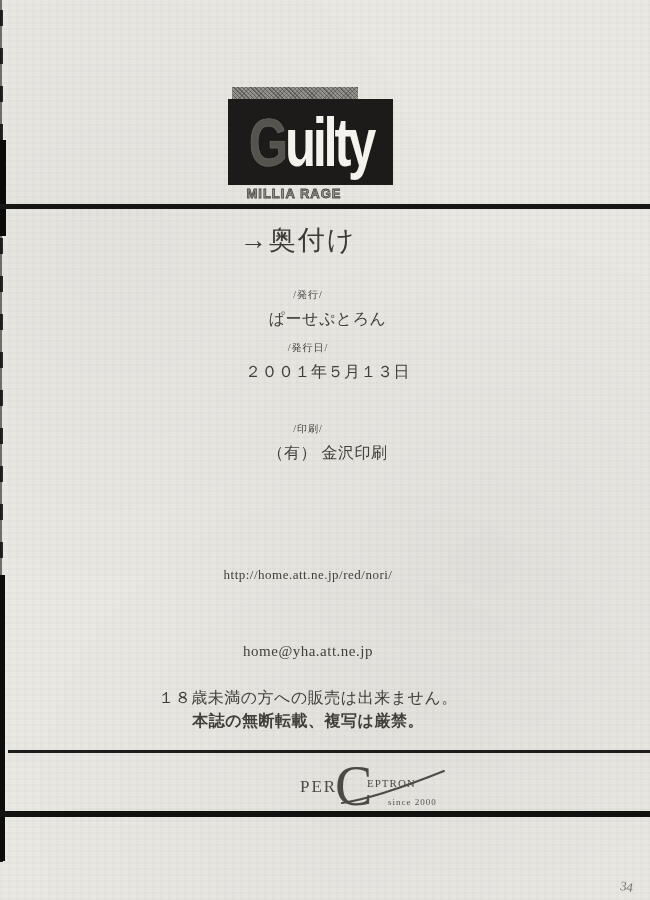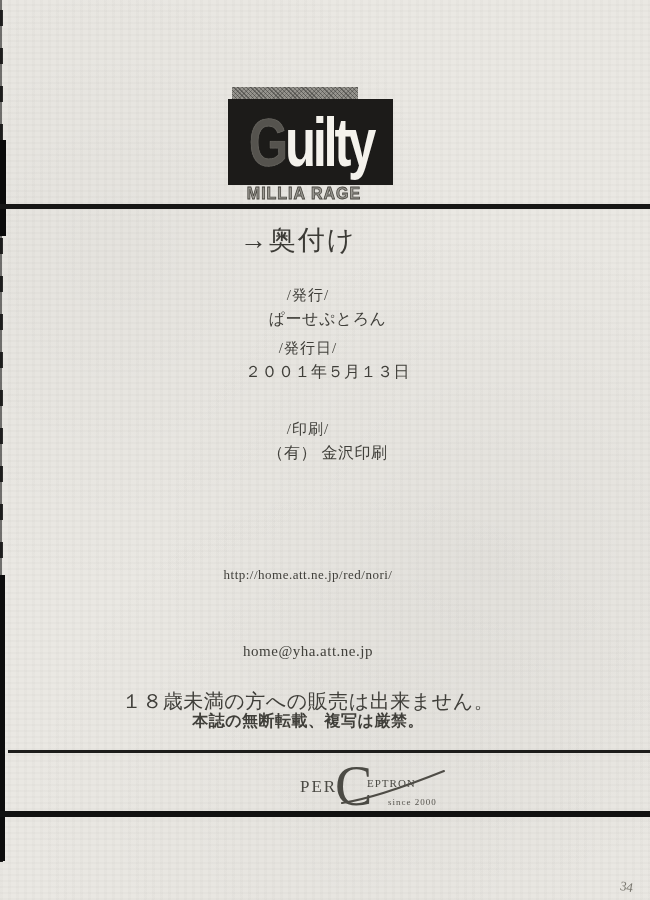--- a/index.html
+++ b/index.html
@@ -63,46 +63,46 @@
   }
   .logo-word .g {
     color:#8f8d86;
     text-shadow:0 0 1px #55534e;
     background-image:repeating-linear-gradient(45deg,#7d7b74 0 1px,#a3a19a 1px 3px);
     -webkit-background-clip:text; background-clip:text;
     -webkit-text-fill-color:transparent;
   }
   .logo-word .rest { color:#f4f2ec; }
   .logo-sub {
-    position:absolute; left:230px; top:186px; width:148px; height:16px;
+    position:absolute; left:220px; top:186px; width:148px; height:16px;
     text-align:center; z-index:2;
     font-family:"Liberation Sans","DejaVu Sans",sans-serif;
-    font-weight:bold; font-size:16px; letter-spacing:1px; line-height:16px;
+    font-weight:bold; font-size:13px; letter-spacing:1px; line-height:16px;
     color:#9b religious;
     color:#9b9992;
     -webkit-text-stroke:0.8px #4a4842;
     transform:scaleY(1.0); white-space:nowrap;
   }
 
   
   .content { position:absolute; left:0; top:0; width:616px; height:900px; }
   .content > div, .content > h1 { position:absolute; left:0; width:100%; text-align:center; margin:0; }
   .heading {
     top:222px; font-size:27px; font-weight:normal; letter-spacing:2px;
     margin-left:-10px !important; color:#3c3b36;
   }
-  .sec-label { font-size:15px; line-height:20px; letter-spacing:1px; margin-bottom:2px; }
+  .sec-label { font-size:10px; line-height:20px; letter-spacing:1px; margin-bottom:2px; }
   .sec-line  { font-size:16px; line-height:23px; letter-spacing:0.5px;padding-left:39px; }
   .sec-publisher { top:285px; }
   .sec-date      { top:338px; }
   .sec-printer   { top:419px; }
   .sec-contact   { top:485px; }
   .url-site  { top:567px; font-size:13px; letter-spacing:0.5px; }
   .url-mail  { top:643px; font-size:15px; letter-spacing:0.5px; }
-  .notice-1  { top:688px; font-size:20px; letter-spacing:0.5px; }
+  .notice-1  { top:688px; font-size:16px; letter-spacing:0.5px; }
   .notice-2  { top:711px; font-size:16px; letter-spacing:0.5px;font-weight:bold; }
 
   
   .plogo { position:absolute; left:255px; top:763px; width:150px; height:48px; color:#4b4a44; z-index:2;margin-left:45px; }
   .plogo span { position:absolute; white-space:nowrap; }
   .plogo .p1   { left:0;  top:14px; font-size:17px; letter-spacing:2px; }
   .plogo .bigc { left:35px; top:-5px; font-size:56px; line-height:1; }
   .plogo .p2   { left:67px; top:14px; font-size:11px; letter-spacing:1px; }
   .plogo .since{ left:88px; top:34px; font-size:9px; letter-spacing:1px; color:#57554f; }
   .plogo svg   { position:absolute; left:40px; top:6px; }

